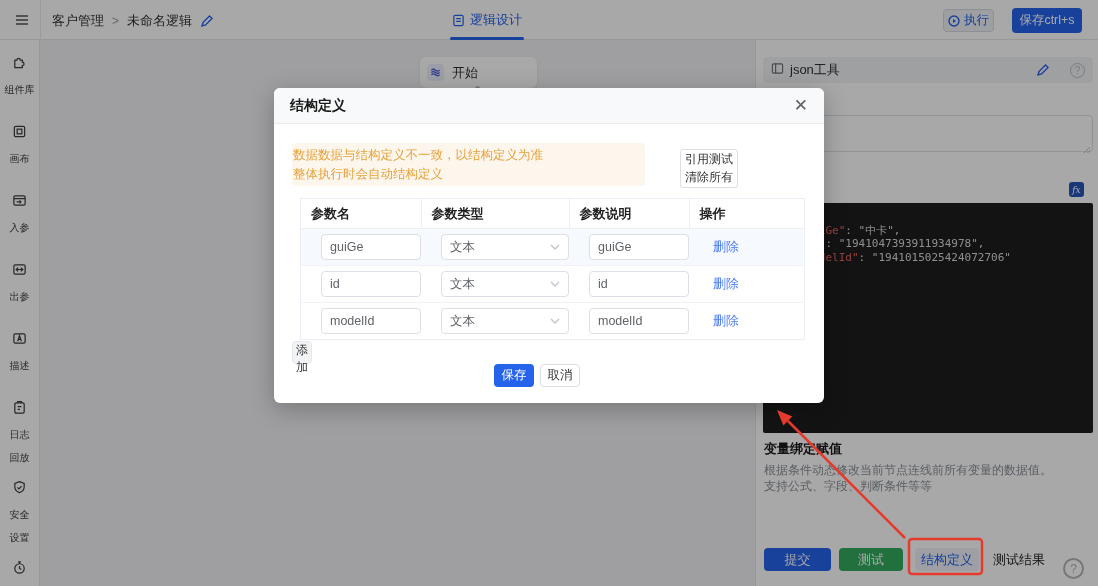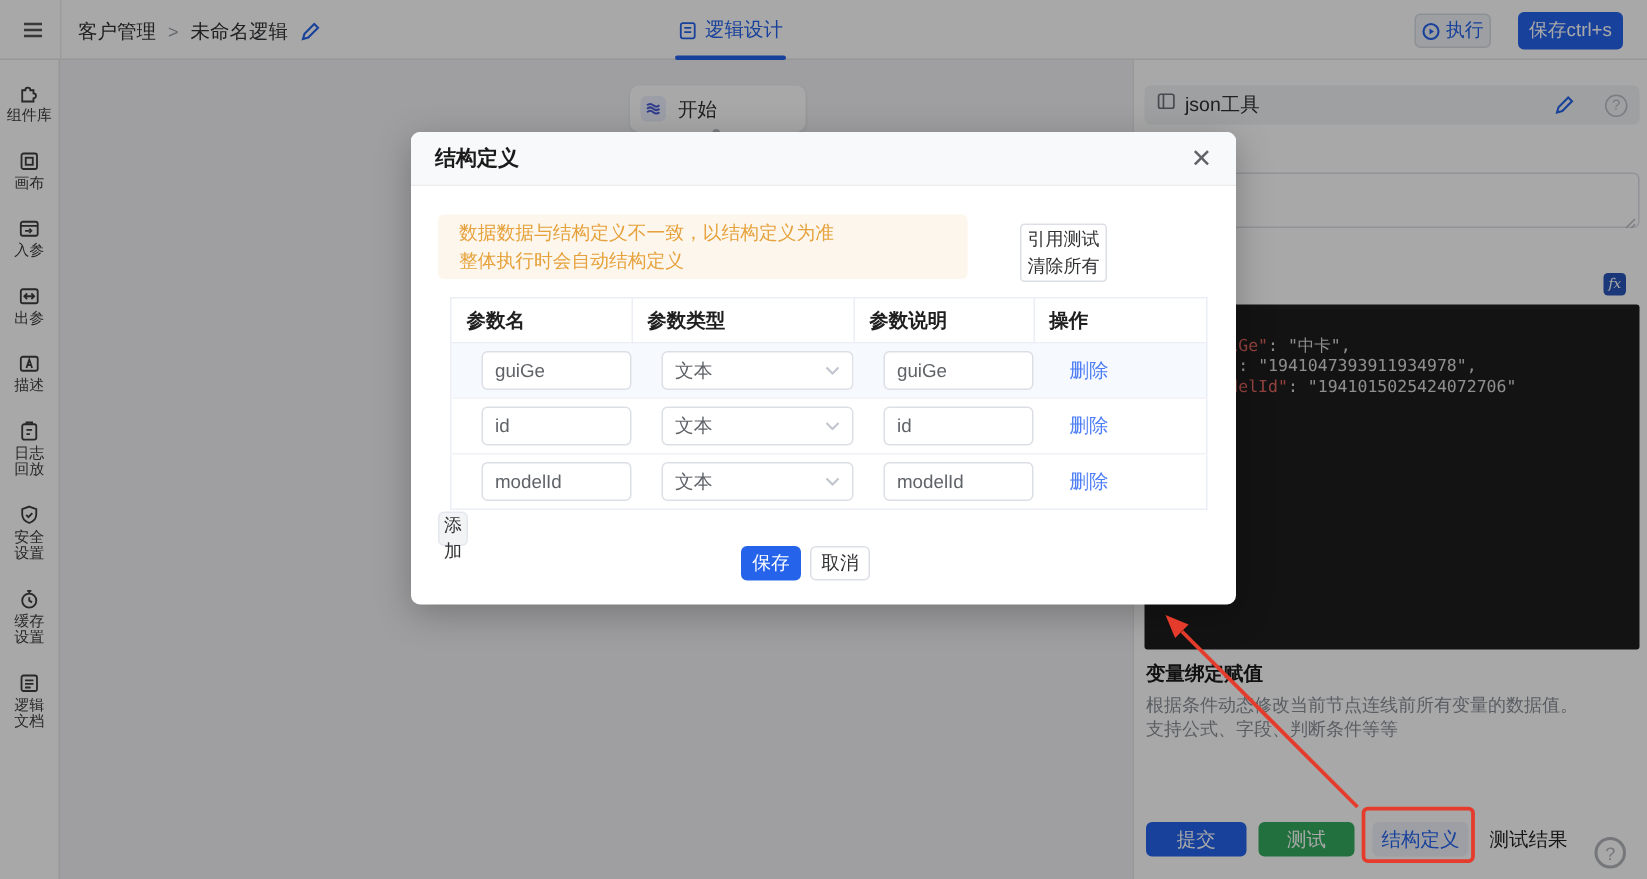--- a/index.html
+++ b/index.html
@@ -17,21 +17,21 @@
   .tab { display:flex; align-items:center; gap:5px; font-size:13px; color:#4a4a4a; height:40px; position:relative; }
   .tab.active { color:#2563eb; }
   .tab.active::after { content:""; position:absolute; left:-2px; right:-2px; bottom:0; height:3px; background:#2563eb; border-radius:2px; }
   .run-btn { position:absolute; left:943px; top:9px; width:51px; height:23px; background:#eef1f6; border:1px solid #d7dbe2; border-radius:4px; color:#2563eb; font-size:12.5px; display:flex; align-items:center; justify-content:center; gap:4px; cursor:pointer; }
   .save-btn { position:absolute; left:1012px; top:8px; width:70px; height:25px; background:#2563eb; border:none; border-radius:4px; color:#fff; font-size:12.5px; display:flex; align-items:center; justify-content:center; cursor:pointer; }
 
   
   .sidebar { position:absolute; left:0; top:40px; width:40px; height:546px; background:#fff; border-right:1px solid #e6e6e6; z-index:1; display:flex; flex-direction:column; align-items:center; padding-top:15px; }
   .side-item { display:flex; flex-direction:column; align-items:center; margin-bottom:17px; cursor:pointer; color:#3d3d3d; }
   .side-item svg { width:15px; height:15px; margin-bottom:2px; }
-  .side-label { font-size:10px; line-height:11px; color:#3d3d3d; text-align:center; }
+  .side-label { font-size:10px; line-height:11px; color:#3d3d3d; text-align:center;margin-top:12px; }
 
   
   .canvas { position:absolute; left:40px; top:40px; width:715px; height:546px; background:#f1f2f4; }
   .start-node { position:absolute; left:380px; top:17px; width:117px; height:31px; background:#fff; border-radius:6px; box-shadow:0 1px 3px rgba(0,0,0,.08); display:flex; align-items:center; padding-left:7px; gap:8px; cursor:pointer; }
   .start-ico { width:17px; height:17px; border-radius:4px; background:#eceffd; display:flex; align-items:center; justify-content:center; color:#4a5bd6; }
   .start-label { font-size:13px; color:#303133; }
   .node-port { position:absolute; left:435px; top:46px; width:5px; height:5px; border-radius:50%; background:#b9bcc2; }
 
   
   .rpanel { position:absolute; left:755px; top:40px; width:343px; height:546px; background:#fff; border-left:1px solid #e6e6e6; z-index:1; }
@@ -58,21 +58,21 @@
   .rfoot-help { position:absolute; left:307px; top:518px; width:21px; height:21px; border-radius:50%; border:2px solid #b2b5ba; color:#b2b5ba; font-size:12px; display:flex; align-items:center; justify-content:center; }
 
   
   .dim { position:absolute; inset:0; background:rgba(0,0,0,0.34); z-index:10; }
 
   
   .modal { position:absolute; left:274px; top:88px; width:550px; height:315px; background:#fff; border-radius:6px; box-shadow:0 6px 24px rgba(0,0,0,.25); z-index:20; }
   .modal-header { height:36px; background:#f8f9fa; border-bottom:1px solid #ececec; border-radius:6px 6px 0 0; display:flex; align-items:center; padding:0 16px; }
   .modal-title { font-size:14px; font-weight:bold; color:#1a1a1a; flex:1; }
   .modal-close { font-size:17px; color:#606266; cursor:pointer; line-height:1; }
-  .warn-box { position:absolute; left:18px; top:55px; width:353px; height:43px; background:#fdf6ec; border-radius:4px; padding:4px 14px; display:flex; flex-direction:column; justify-content:center; gap:3px; }
+  .warn-box { position:absolute; left:18px; top:55px; width:353px; height:43px; background:#fdf6ec; border-radius:4px; padding:4px 1px; display:flex; flex-direction:column; justify-content:center; gap:3px; }
   .warn-line { font-size:12.5px; color:#e6a23c; line-height:16px; }
   .mini-btn { position:absolute; left:406px; width:58px; height:20px; background:#fff; border:1px solid #dcdfe6; color:#303133; font-size:12px; display:flex; align-items:center; justify-content:center; cursor:pointer; }
   .mini-btn.top { top:61px; border-radius:3px 3px 0 0; }
   .mini-btn.bottom { top:80px; border-top:none; border-radius:0 0 3px 3px; }
   .ptable { position:absolute; left:26px; top:110px; width:505px; border:1px solid #ebeef5; border-collapse:collapse; }
   .ptable th { height:30px; text-align:left; font-size:13px; color:#1f1f1f; padding-left:10px; border:1px solid #ebeef5; font-weight:bold; background:#fff; }
   .ptable td { height:37px; padding-left:20px; border-top:1px solid #f0f2f5; font-size:13px; }
   .ptable tr.tint td { background:#f6f9fe; }
   .cell-input { width:100px; height:26px; border:1px solid #dcdfe6; border-radius:4px; padding-left:8px; font-size:12.5px; color:#5f6368; background:#fff; font-family:inherit; }
   .cell-select { width:128px; height:26px; border:1px solid #dcdfe6; border-radius:4px; padding:0 8px; font-size:12.5px; color:#5f6368; background:#fff; display:flex; align-items:center; justify-content:space-between; cursor:pointer; }

